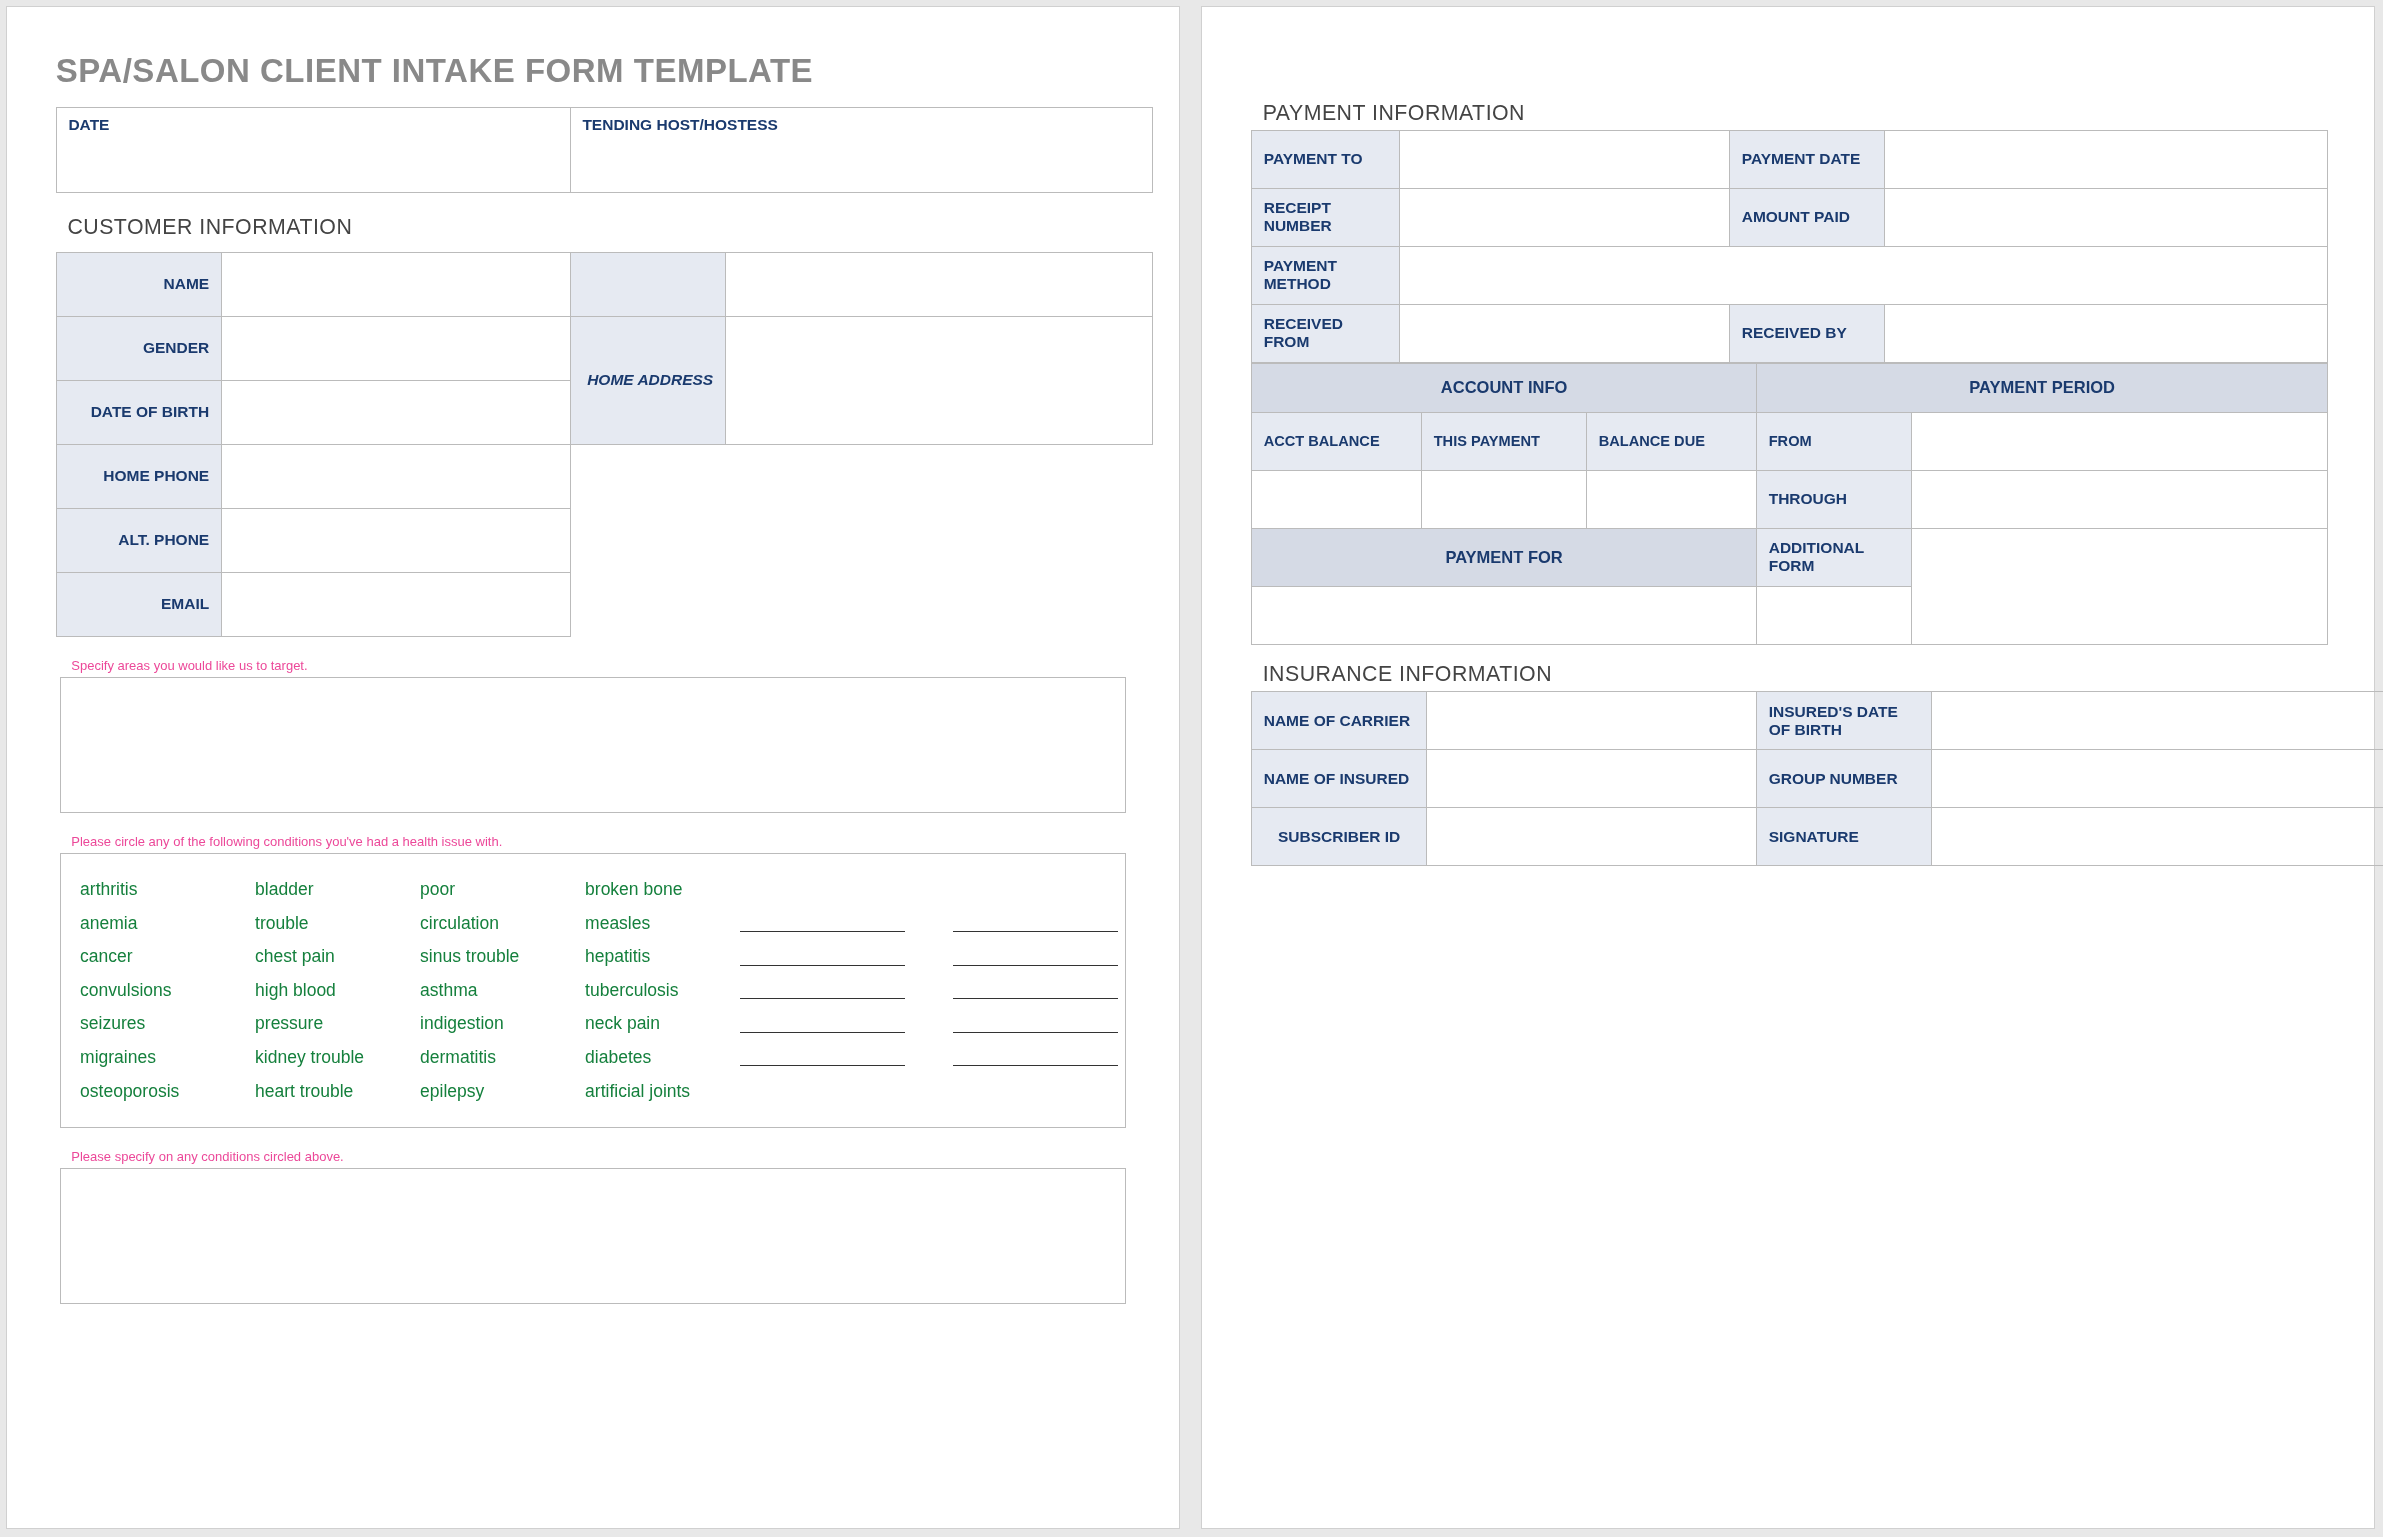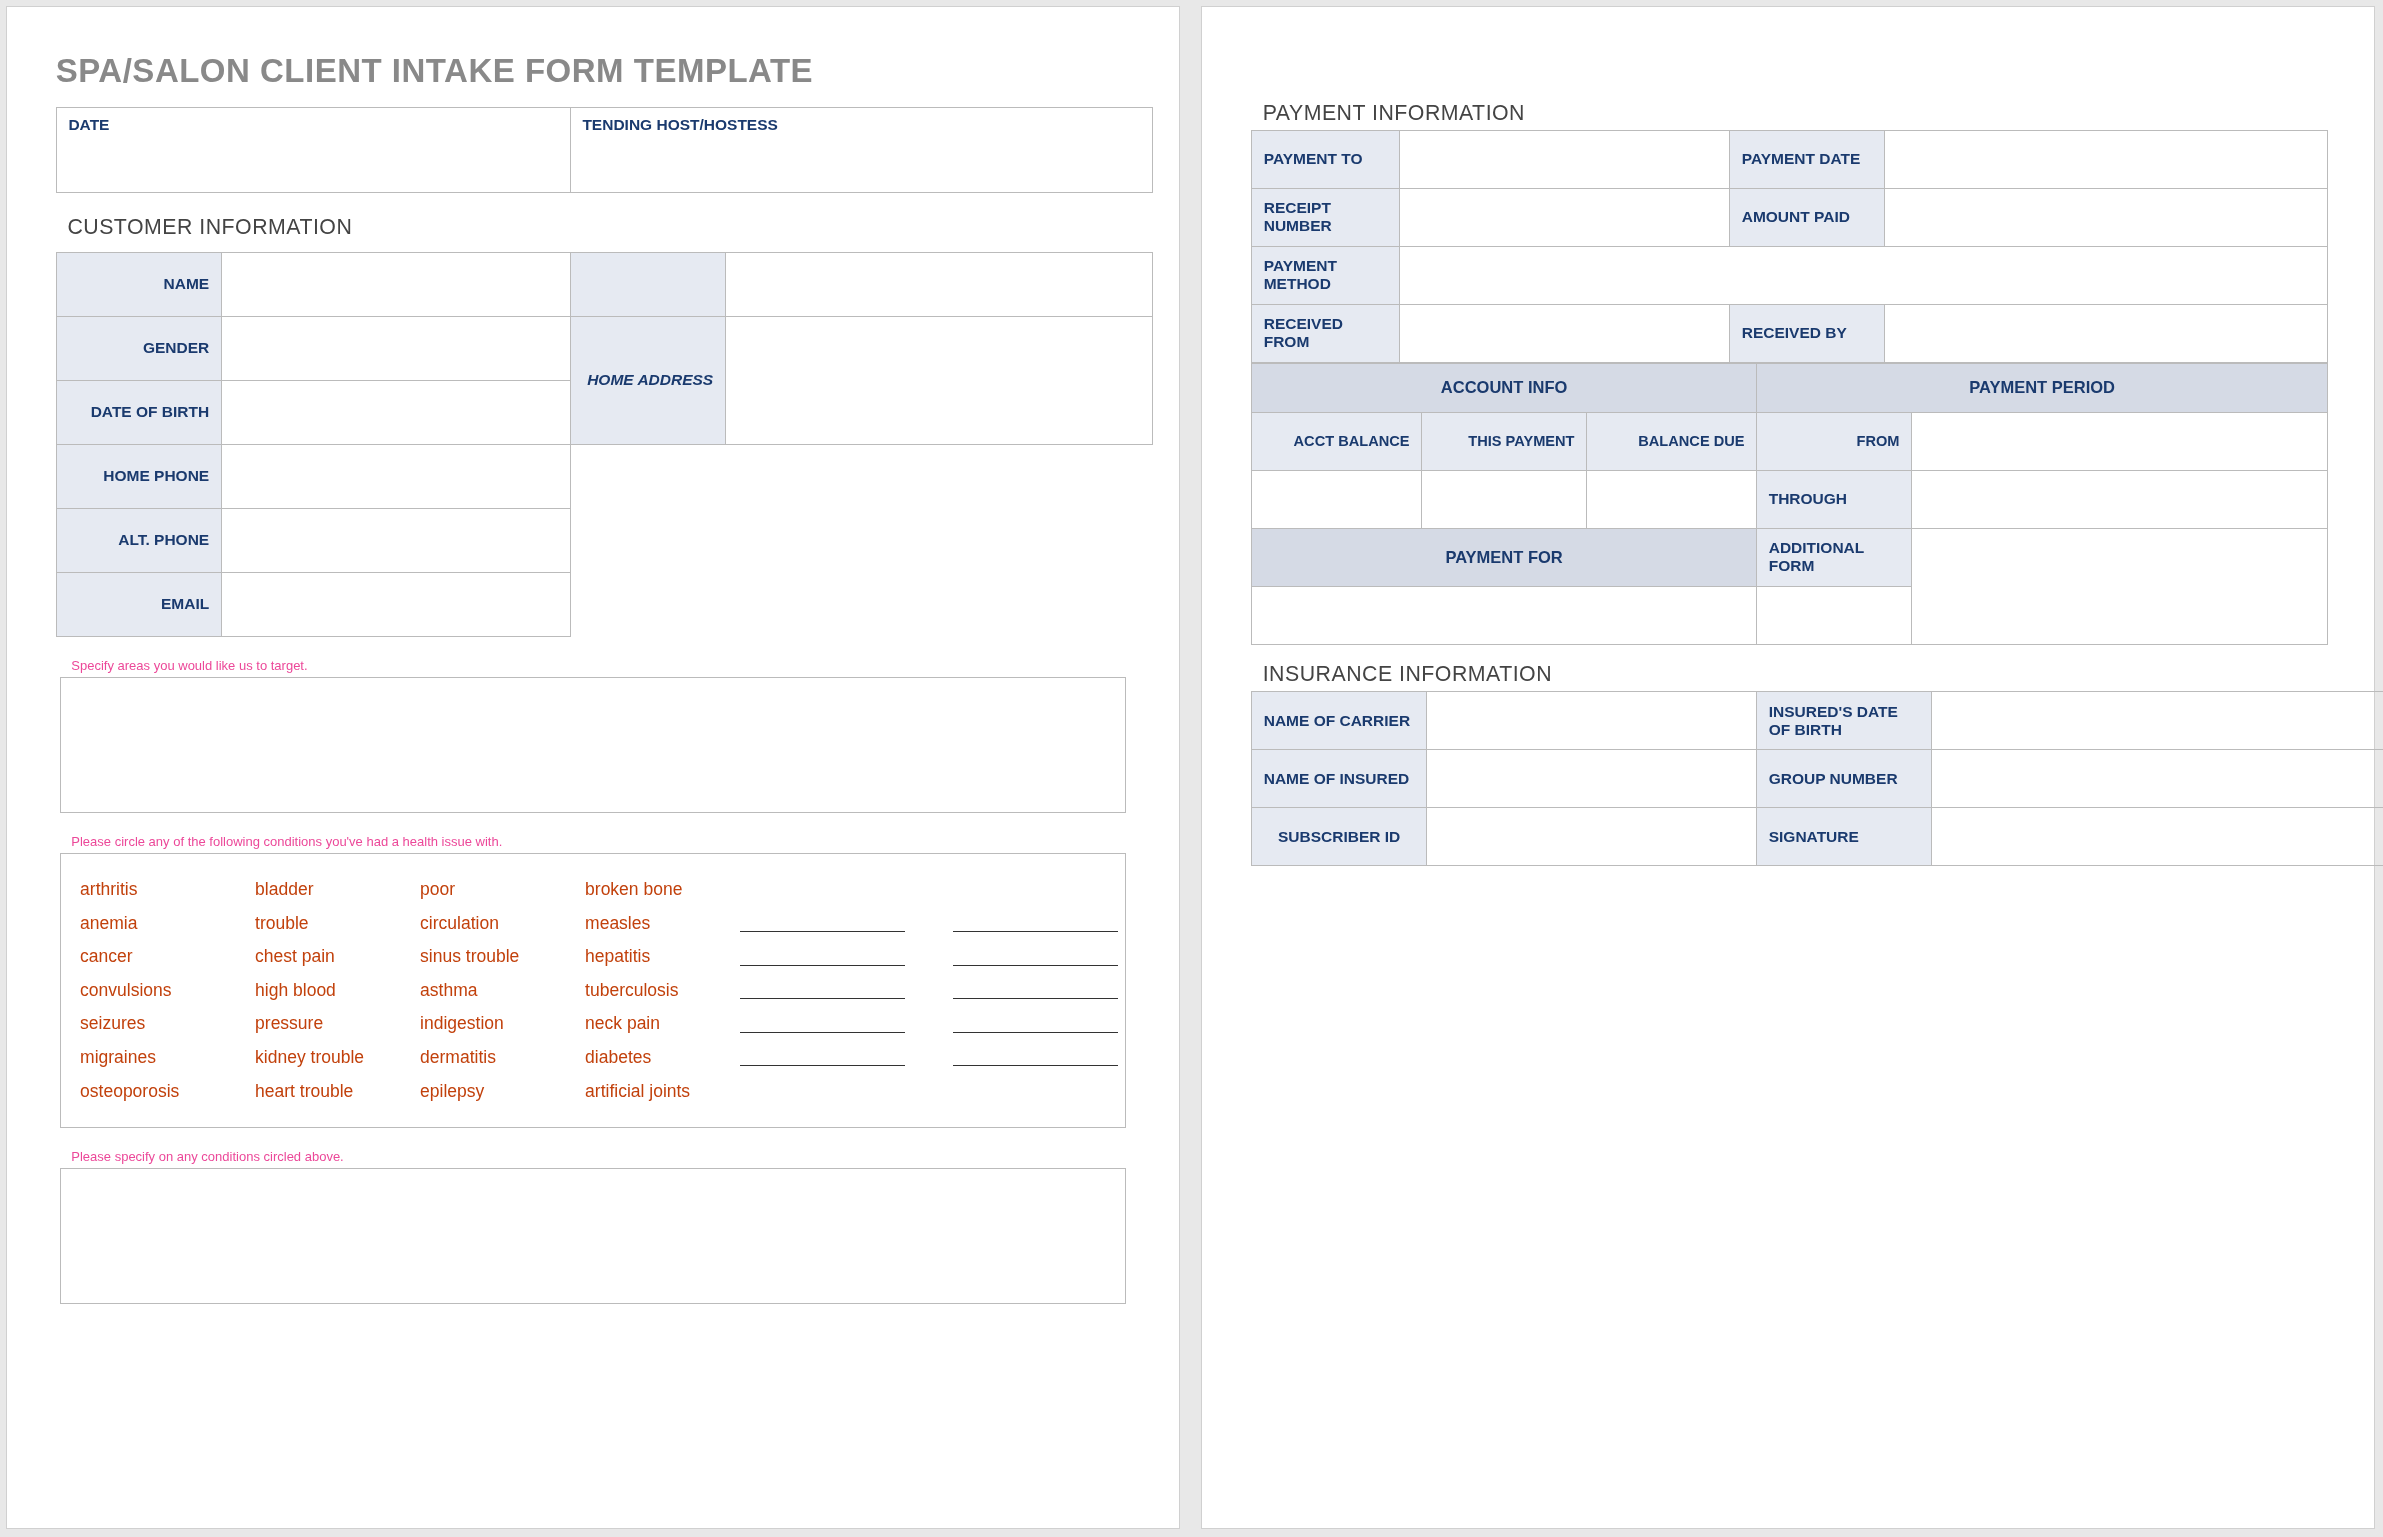--- a/index.html
+++ b/index.html
@@ -63,40 +63,40 @@
   .conditions-box {
     border: 1px solid #bbb;
     padding: 25px 19.4px;
     margin: 0 3.9px;
   }
   .cond-grid {
     display: grid;
     grid-template-columns: 175px 165px 165px 155px 213px 194px;
     row-gap: 12.6px;
     font-size: 17.5px;
-    color: #c2410c;
+    color: #15803d;
   }
   .blank-line {
     border-bottom: 1px solid #333;
     height: 13.6px;
     width: 165px;
     margin-top: 5.8px;
   }
   
   .pay-table td { height: 58px; }
   .pay-label {
     background: #e6eaf2;
     font-weight: 700;
     color: #1a3a6e;
     font-size: 15.5px;
     width: 148px;
     padding: 7.8px 11.6px;
   }
   .account-header td { background:#d5dae5; text-align:center; font-weight:700; color:#1a3a6e; height:49px; }
-  .sub-header td { background:#e6eaf2; text-align:right; font-weight:700; color:#1a3a6e; font-size:14.6px; height:58px; }
+  .sub-header td { background:#e6eaf2; text-align:left; font-weight:700; color:#1a3a6e; font-size:14.6px; height:58px; }
   .ins-label {
     background: #e6eaf2;
     font-weight:700;
     color:#1a3a6e;
     font-size:15.5px;
     width:175px;
     padding:7.8px 11.6px;
   }
   
   .cust-label { width: 165px; }

